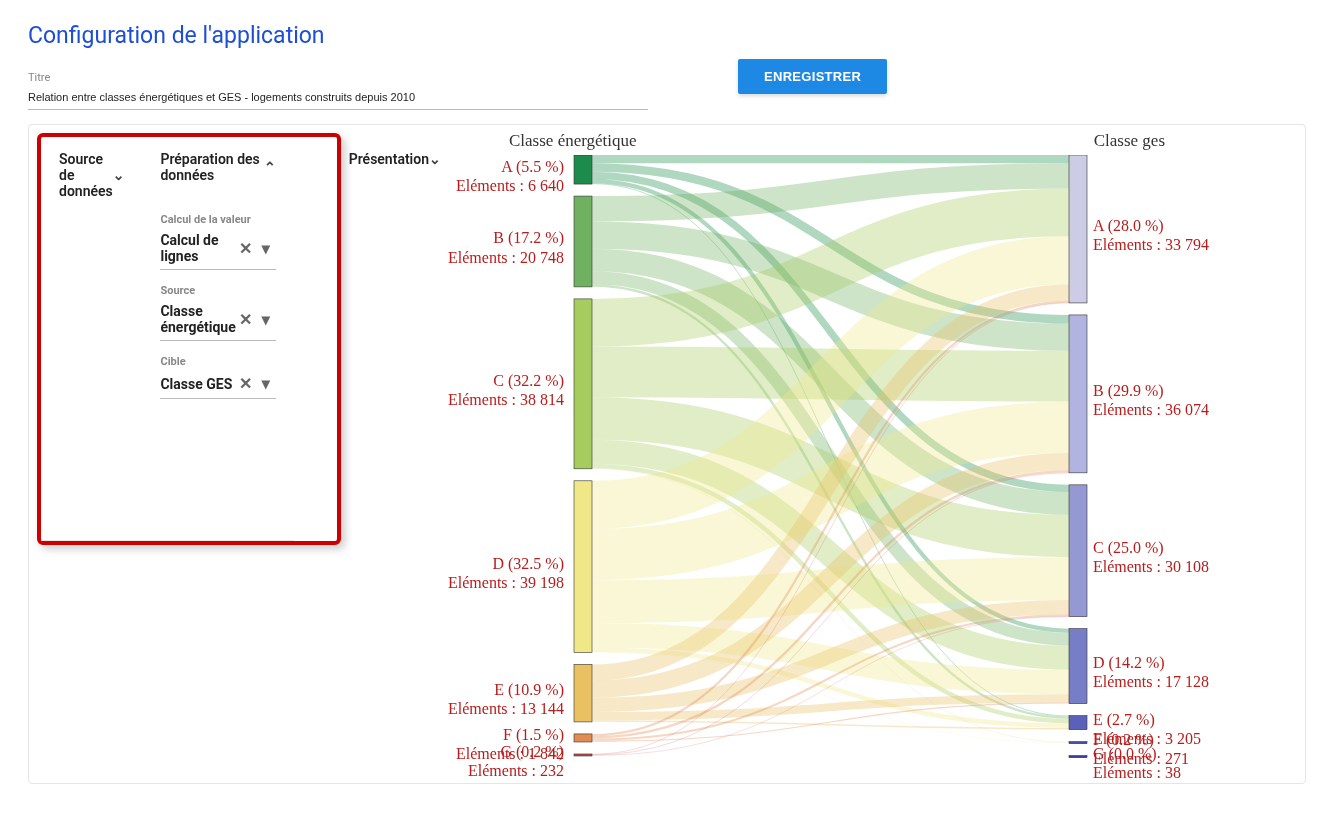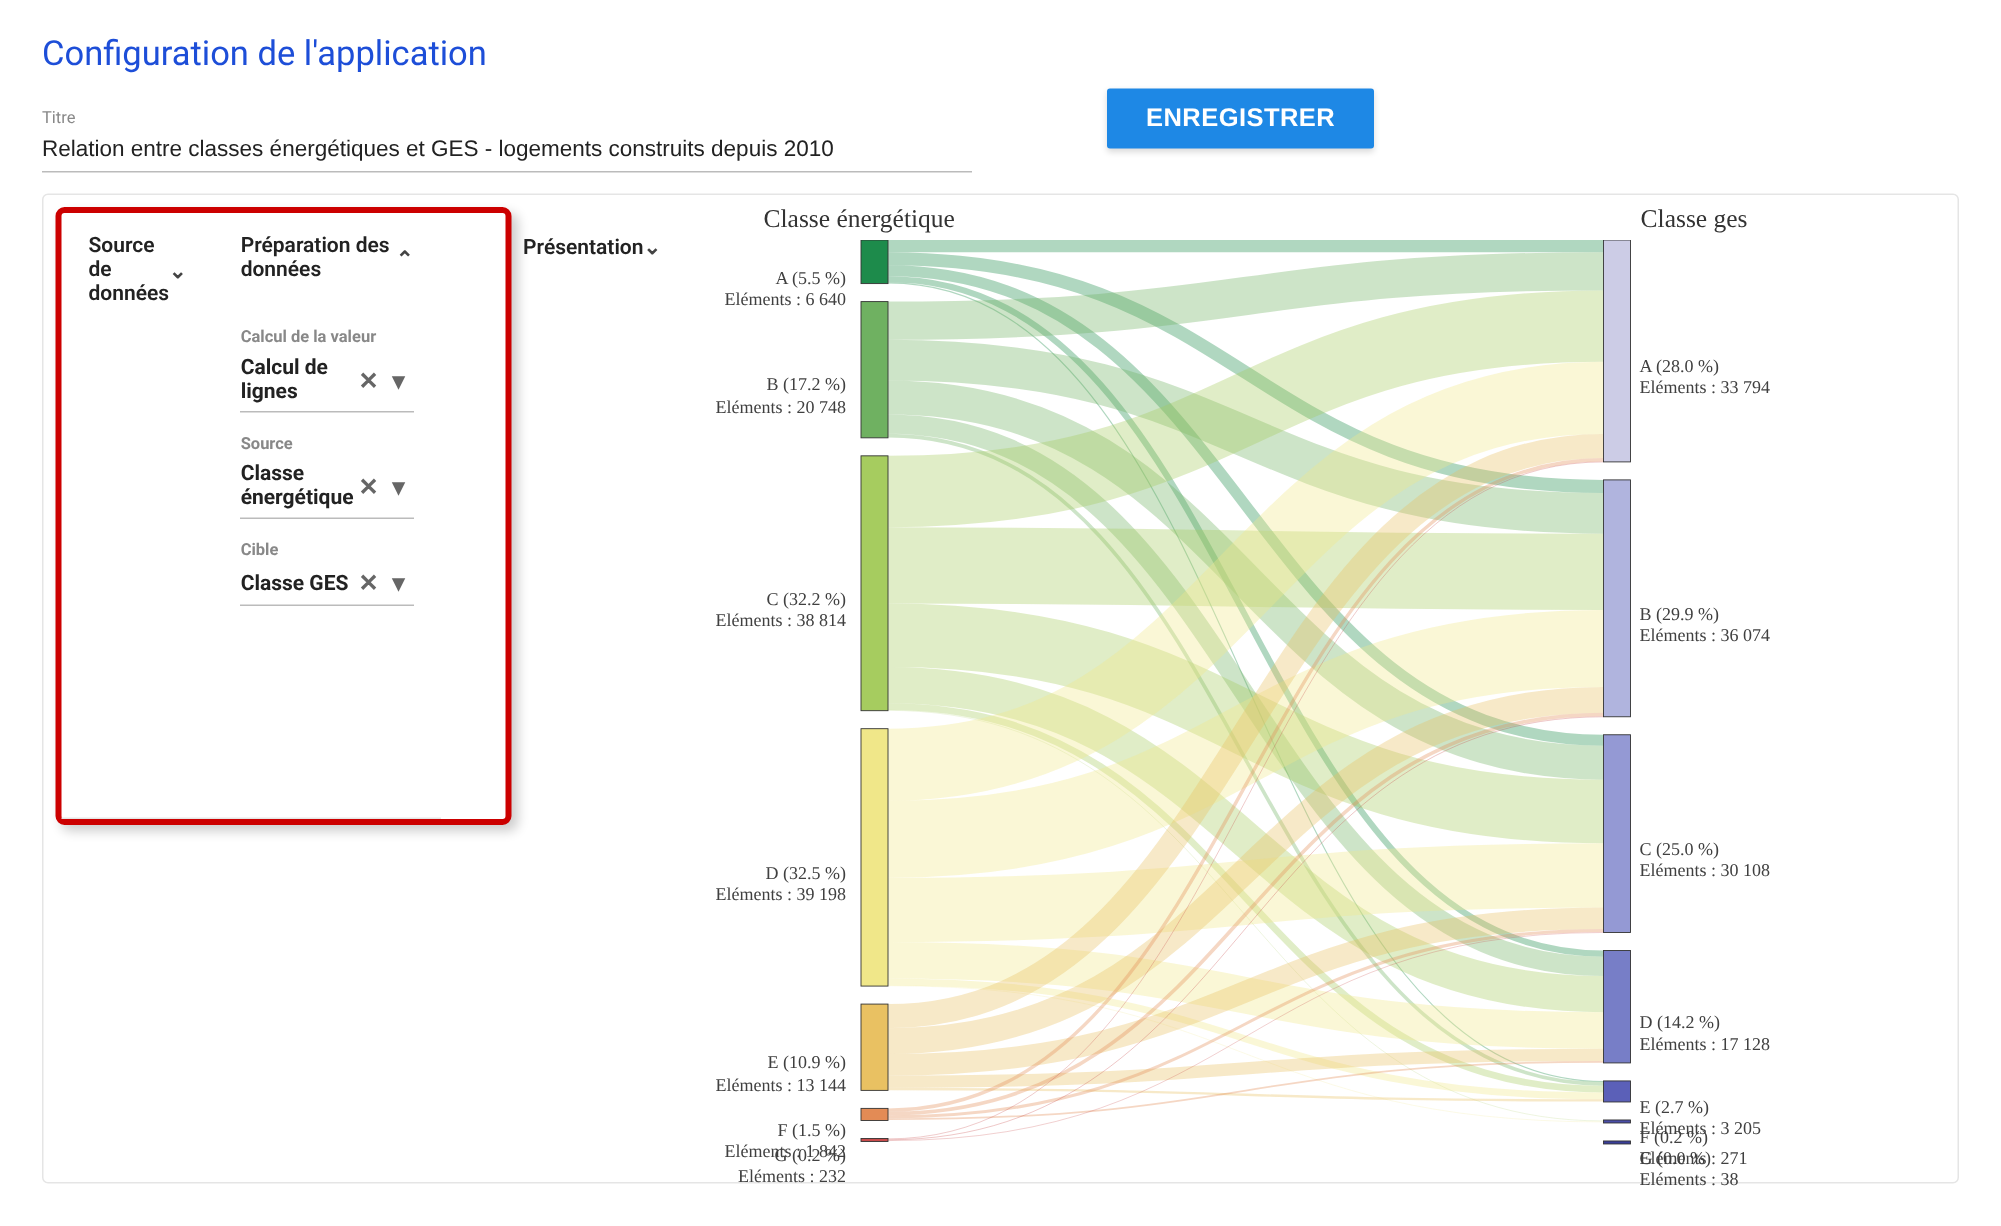--- a/index.html
+++ b/index.html
@@ -18,31 +18,31 @@
       align-items: flex-end;
       padding: 0 28px 10px 28px;
       gap: 90px;
     }
     .title-field { flex: 0 0 620px; }
     .field-label { font-size: 11px; color: #888; margin-bottom: 2px; }
     .title-input {
       width: 100%;
       border: none;
       border-bottom: 1px solid #bbb;
-      font-size: 15px;
+      font-size: 11px;
       color: #222;
       padding: 4px 0 6px 0;
       outline: none;
       background: transparent;
     }
     .save-btn {
       background: #1e88e5;
       color: #fff;
       border: none;
-      font-size: 17px;
+      font-size: 13px;
       font-weight: 600;
       letter-spacing: .3px;
       padding: 10px 26px;
       cursor: pointer;
       border-radius: 2px;
       box-shadow: 0 2px 4px rgba(0,0,0,.15);
       margin-bottom: 16px;
     }
     .main-area {
       margin: 4px 28px 0 28px;
@@ -108,24 +108,23 @@
       position: absolute;
       top: 6px;
       font-size: 17px;
       color: #333;
     }
     .col-title-left { left: 160px; }
     .col-title-right { right: 140px; }
     .sankey-svg { position: absolute; top: 30px; left: 0; }
     .node-label-left, .node-label-right {
       position: absolute;
-      font-size: 12px;
-      color: #404040;
+      font-size: 16px;
+      color: #b91c1c;
       line-height: 1.2;
-      margin-top: 16px;
     }
     .node-label-left { text-align: right; }
     .node-label-right { text-align: left; }
   </style>
 </head>
 <body>
 
 <div class="page-header">
   <h1 class="page-title">Configuration de l'application</h1>
 </div>

